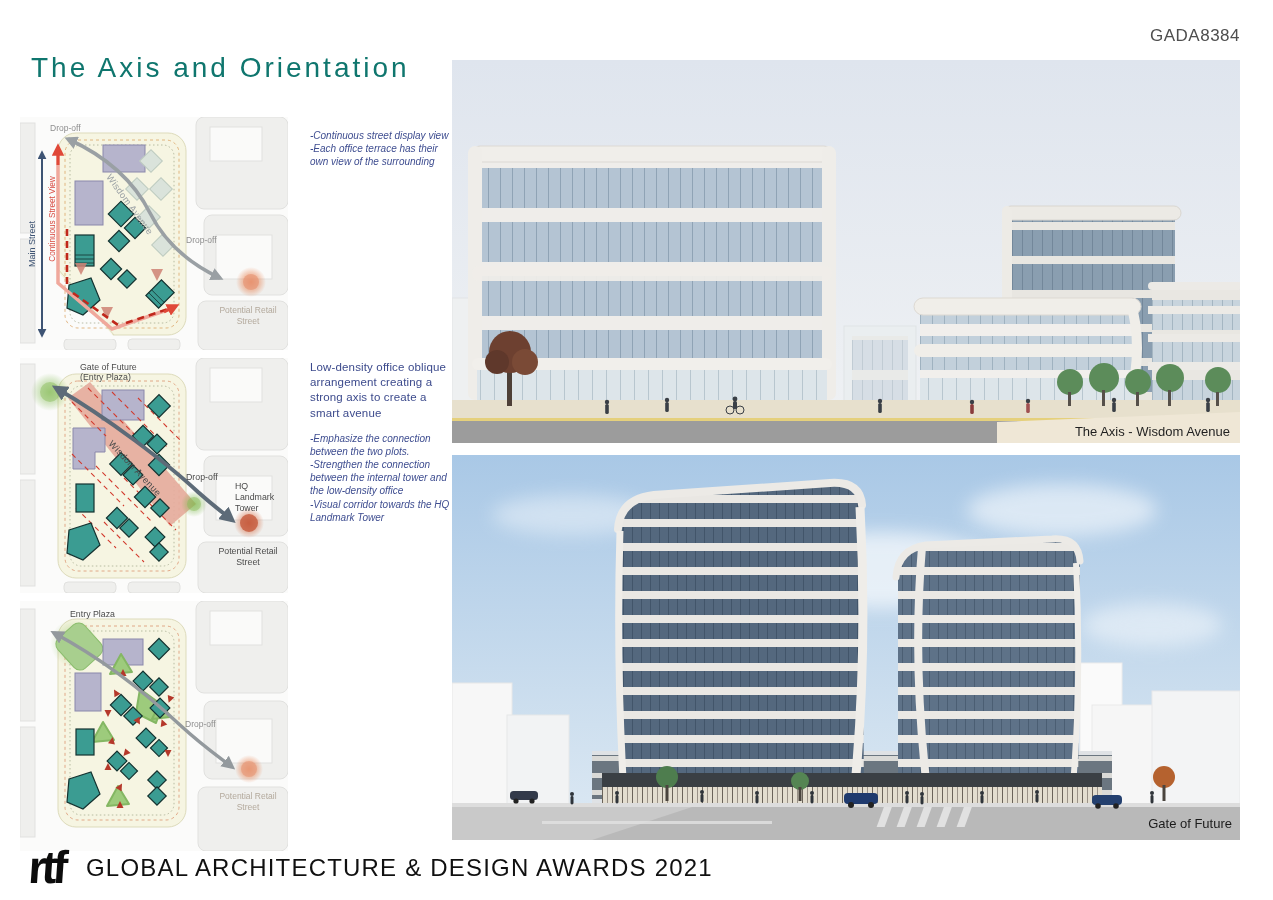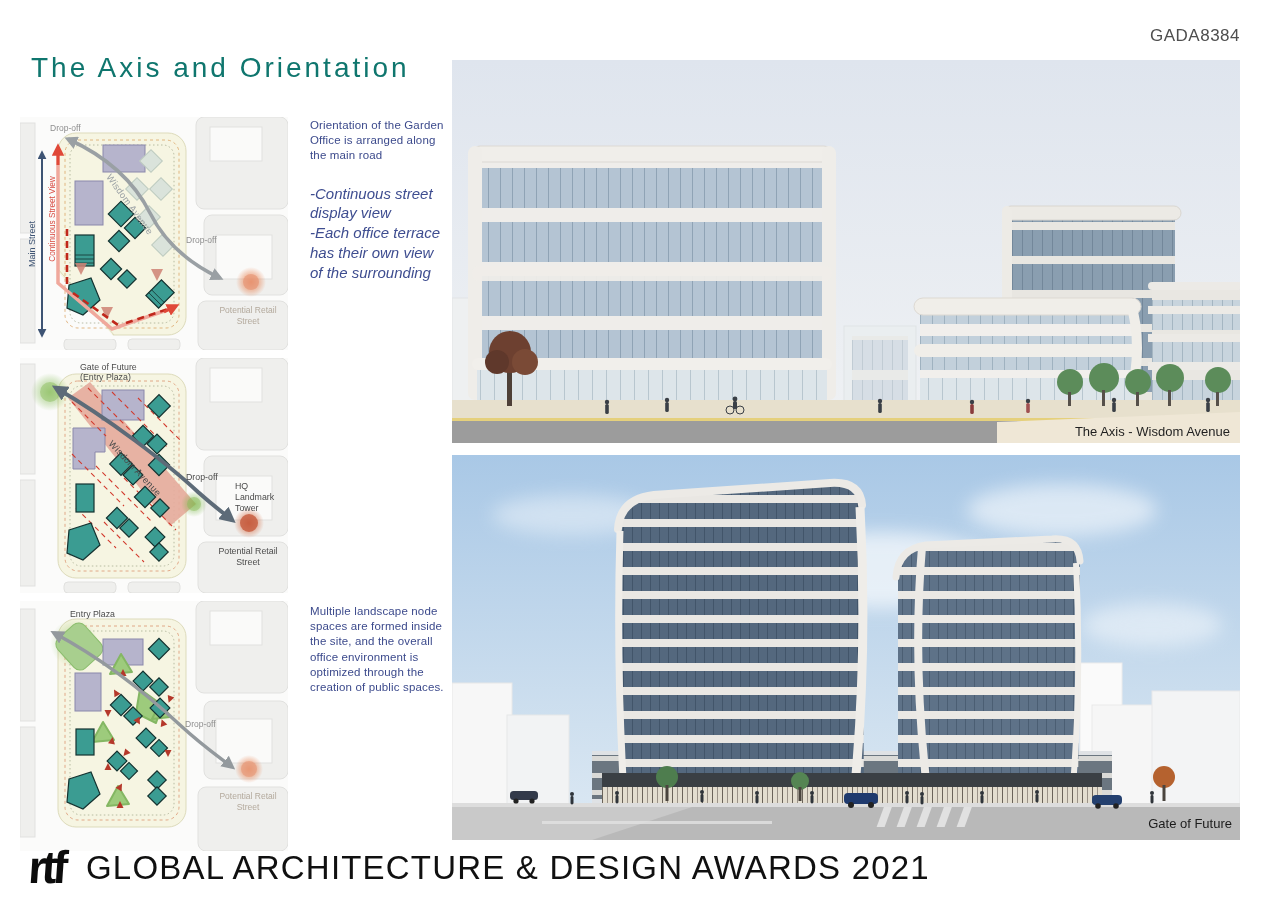--- a/index.html
+++ b/index.html
@@ -6,25 +6,25 @@
   .board{position:relative;width:1273px;height:900px;background:#ffffff;overflow:hidden;
          font-family:"Liberation Sans",sans-serif;}
   .code{position:absolute;top:26px;right:33px;font-size:17px;color:#4e4e4e;letter-spacing:.5px;}
   .title{position:absolute;top:52px;left:31px;font-size:28px;color:#0f766e;letter-spacing:3px;font-weight:400;}
   .diagram{position:absolute;left:20px;}
   .diagram svg{display:block;}
   #d1{top:117px;} #d2{top:358px;} #d3{top:601px;}
   .note{position:absolute;left:310px;width:140px;color:#3c4a8c;}
   #n1{top:118px;} #n2{top:360px;} #n3{top:604px;}
   .note-heading{font-size:11.5px;line-height:1.32;letter-spacing:.15px;}
-  .note-bullets{margin-top:20px;font-size:15px;font-style:italic;line-height:1.32;white-space:pre-line;color:#3e4d90;}
+  .note-bullets{margin-top:11px;font-size:10px;font-style:italic;line-height:1.32;white-space:pre-line;color:#3e4d90;}
   .render{position:absolute;left:452px;}
   #r1{top:60px;text-decoration:underline;} #r2{top:455px;}
   .footer{position:absolute;left:30px;top:845px;display:flex;align-items:center;gap:8px;}
-  .award-text{font-size:33px;color:#101010;letter-spacing:1.2px;font-weight:400;white-space:nowrap;}
+  .award-text{font-size:24px;color:#101010;letter-spacing:1.2px;font-weight:400;white-space:nowrap;}
   svg text{font-family:"Liberation Sans",sans-serif;}
 </style>
 </head>
 <body>
 
 <div class="board">
 
   <div class="code">GADA8384</div>
   <div class="title">The Axis and Orientation</div>
 
@@ -284,29 +284,28 @@
     <circle cx="229" cy="168" r="14" fill="url(#d3o)"></circle>
     <circle cx="229" cy="168" r="8" fill="#e6906e" opacity=".55"></circle>
     <text x="50" y="16" font-size="8.8" fill="#4b4b4b">Entry Plaza</text>
     <text x="165" y="126" font-size="8.5" fill="#8f8f8f">Drop-off</text>
     <text x="228" y="198" text-anchor="middle" font-size="8.5" fill="#b3a99c">Potential Retail</text>
     <text x="228" y="209" text-anchor="middle" font-size="8.5" fill="#b3a99c">Street</text>
   </svg>
   </div>
 
   <div class="note" id="n1">
-    <div class="note-heading">Orientation of the Garden Office is arranged along the main road</div>
     <div class="note-bullets">-Continuous street display view
 -Each office terrace has their own view of the surrounding</div>
   </div>
   <div class="note" id="n2">
-  </div>
-  <div class="note" id="n3">
-    <div class="note-heading">Multiple landscape node spaces are formed inside the site, and the overall office environment is optimized through the creation of public spaces.</div>
-    <div class="note-bullets"></div>
+    <div class="note-heading">Low-density office oblique arrangement creating a strong axis to create a smart avenue</div>
+    <div class="note-bullets">-Emphasize the connection between the two plots.
+-Strengthen the connection between the internal tower and the low-density office
+-Visual corridor towards the HQ Landmark Tower</div>
   </div>
 
   <div class="render" id="r1">
   <svg width="788" height="383" viewBox="0 0 788 383">
     <defs>
       <linearGradient id="r1sky" x1="0" y1="0" x2="0" y2="1">
             <stop offset="0%" stop-color="#dfe5ee"></stop>
             <stop offset="100%" stop-color="#f0f2f4"></stop>
           </linearGradient>
       <pattern id="r1pg" width="12" height="54" patternUnits="userSpaceOnUse">

